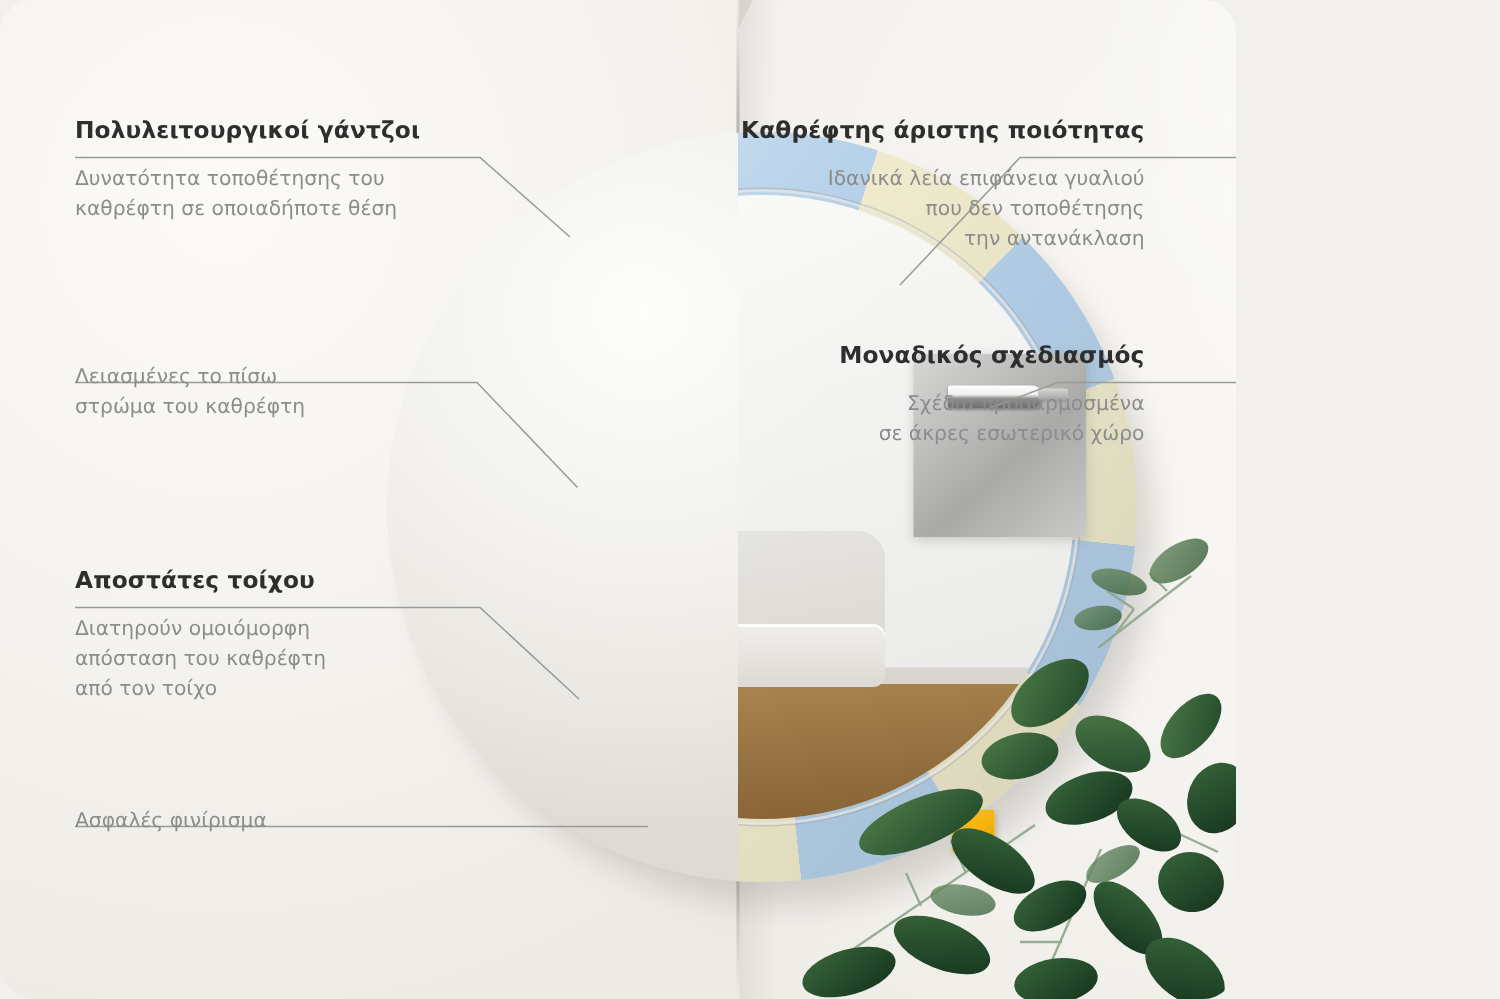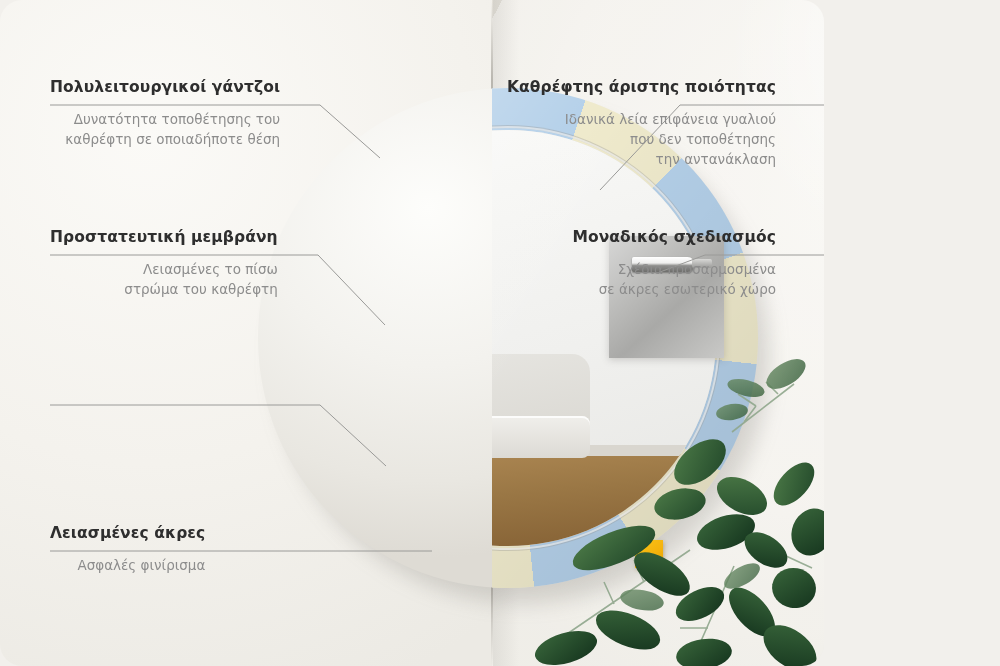--- a/index.html
+++ b/index.html
@@ -157,24 +157,24 @@
   .lines{ position:absolute; inset:0; width:1000px; height:666px; pointer-events:none; }
 
   
   .blk{ position:absolute; }
   .blk h3{
     font-size:15.5px; font-weight:700; color:#2e2e2e; letter-spacing:.1px;
     white-space:nowrap;
   }
   .blk p{
     font-size:13.5px; line-height:20px; color:#8c8c8c; font-weight:400;
-    margin-top:13px; white-space:pre-line;text-align:right;
+    margin-top:13px; white-space:pre-line;
   }
   .blk.left{ left:50px; text-align:left; }
-  .blk.right{ right:48px; text-align:right; }
+  .blk.right{ right:61px; text-align:right; }
 
   .b1{ top:78px; }
   .b2{ top:228px; }
   .b3{ top:378px; }
   .b4{ top:524px; }
   .r1{ top:78px; }
   .r2{ top:228px;margin-left:27px; }
 </style>
 </head>
 <body>
@@ -288,28 +288,32 @@
     <path d="M950 255 H705 L660 272"></path>
   </svg>
 
   <div class="blk left b1">
     <h3>Πολυλειτουργικοί γάντζοι</h3>
     <p>Δυνατότητα τοποθέτησης του
 καθρέφτη σε οποιαδήποτε θέση</p>
   </div>
 
   <div class="blk left b2">
-    <h3>Προστατευτική μεμβράνη</h3>
     <p>Λειασμένες το πίσω
 στρώμα του καθρέφτη</p>
   </div>
 
+  <div class="blk left b3">
+    <h3>Αποστάτες τοίχου</h3>
+    <p>Διατηρούν ομοιόμορφη
+απόσταση του καθρέφτη
+από τον τοίχο</p>
+  </div>
 
   <div class="blk left b4">
-    <h3>Λειασμένες άκρες</h3>
     <p>Ασφαλές φινίρισμα</p>
   </div>
 
   <div class="blk right r1">
     <h3>Καθρέφτης άριστης ποιότητας</h3>
     <p>Ιδανικά λεία επιφάνεια γυαλιού
 που δεν τοποθέτησης
 την αντανάκλαση</p>
   </div>
 

